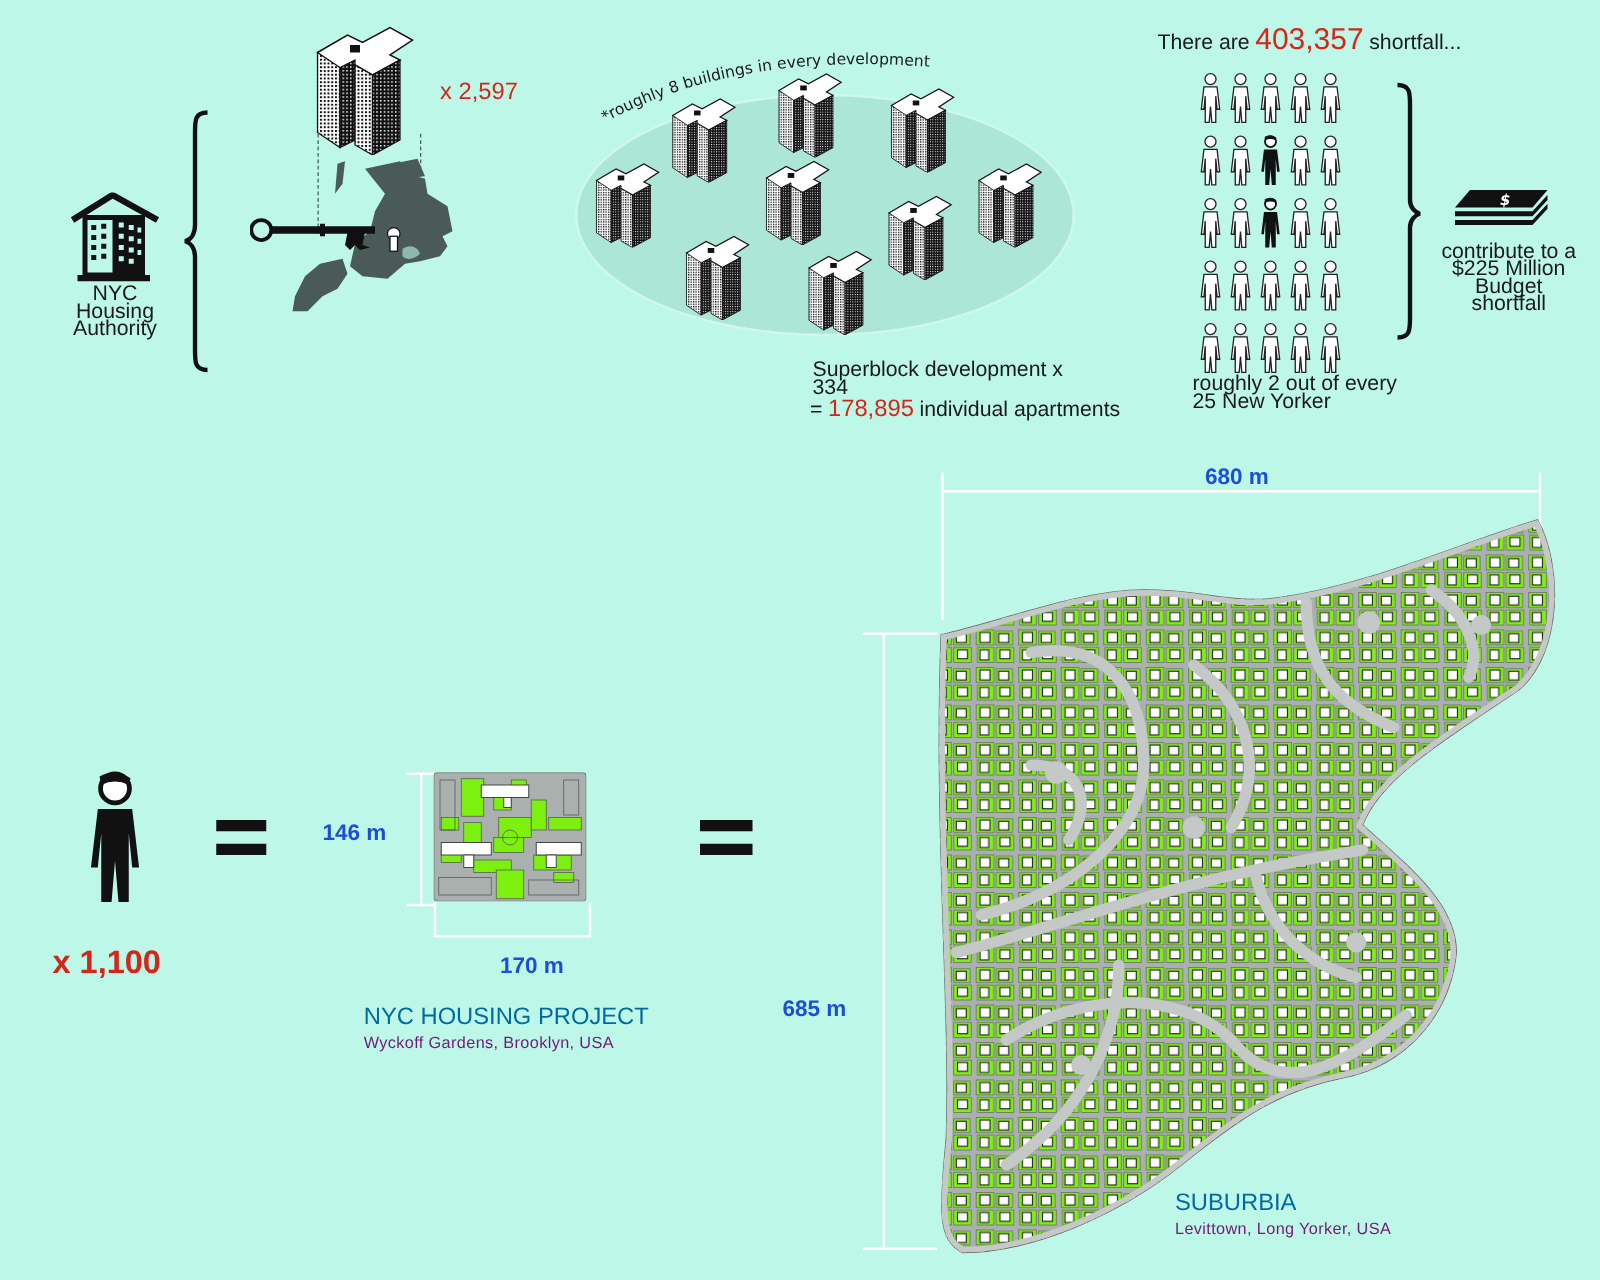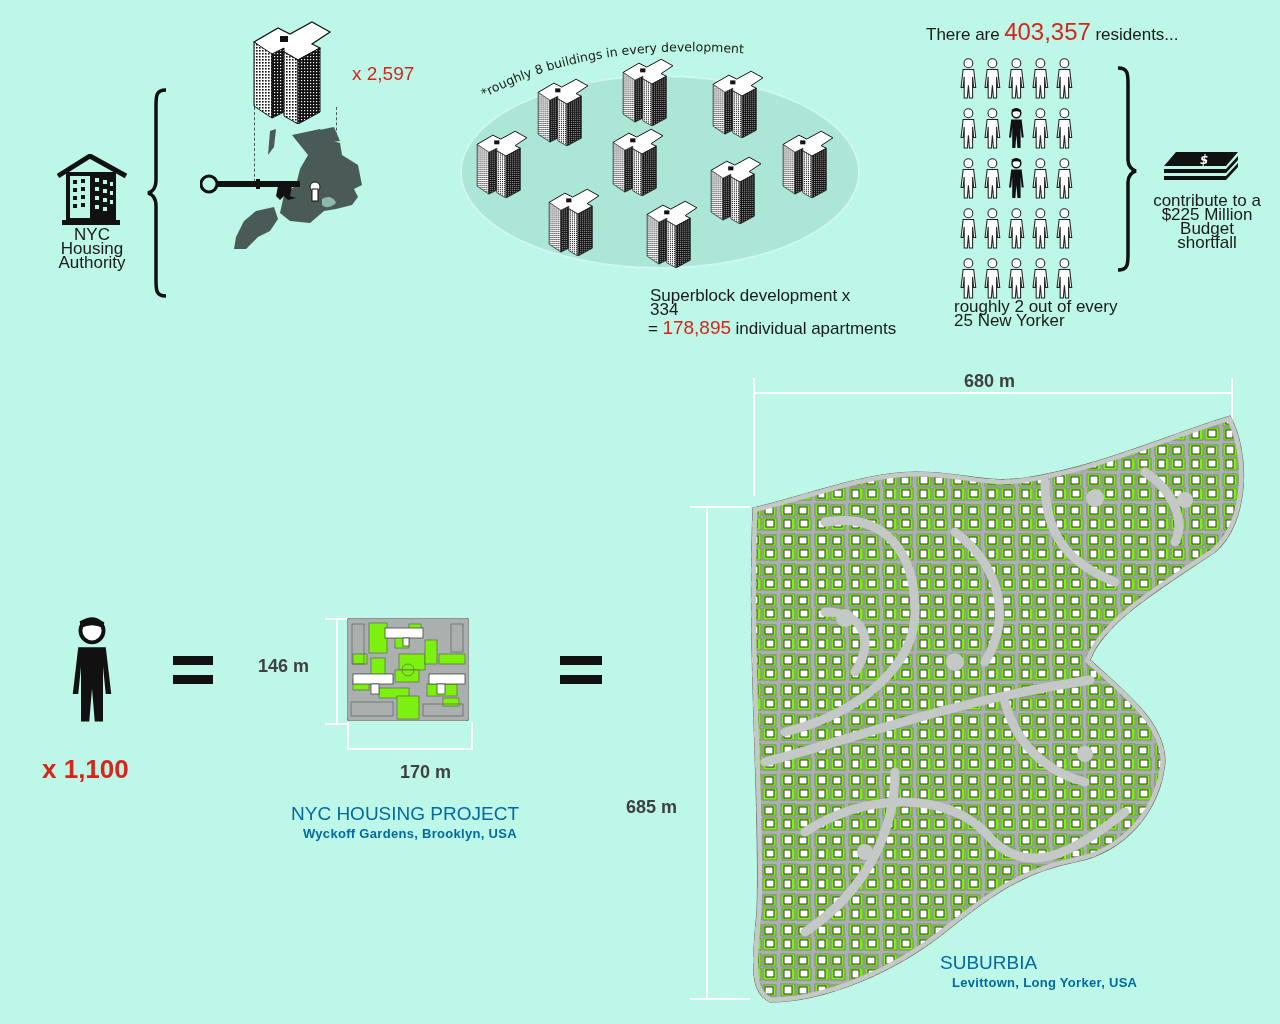--- a/index.html
+++ b/index.html
@@ -5,22 +5,22 @@
   html, body { margin:0; padding:0; }
   body {
     width:1280px; height:1024px; position:relative; overflow:hidden;
     background:#bdf7e7;
     font-family:"Liberation Sans", sans-serif; color:#111;
   }
   .abs { position:absolute; }
   .small { font-size:17px; line-height:14px; color:#1a1a1a; }
   .red { color:#d4261b; }
   .bold { font-weight:bold; }
-  .dim { font-size:18px; font-weight:bold; color:#404040; }
-  .white-sub { color:#0369a1; font-weight:bold; font-size:13px; letter-spacing:0.3px;margin-left:12px; }
+  .dim { font-size:18px; font-weight:bold; color:#1d4ed8; }
+  .white-sub { color:#701a75; font-weight:normal; font-size:13px; letter-spacing:0.3px; }
   .title { font-size:19px; font-weight:normal; color:#0369a1; }
   svg { display:block; }
 </style>
 </head>
 <body>
 
 <div class="abs" style="left:0;top:0;width:460px;height:340px;">
 
   <div class="abs" style="left:54px;top:154px;">
     <svg width="76" height="72" viewBox="0 0 76 72">
@@ -185,21 +185,21 @@
       <path d="M3.5,1.5 Q8,-1 12.5,2 L12,4 Q8,2 4,4 Z" fill="#111"></path>
       <path d="M3,11 L13,11 L15,28 L13,28 L12,18 L12,38 L9,38 L8,26 L7,38 L4,38 L4,18 L3,28 L1,28 Z" fill="#111"></path>
     </g>
   </defs>
 </svg>
 
 <div class="abs" style="left:920px;top:14px;width:200px;height:320px;">
   <div class="abs" style="left:6px;top:4px;white-space:nowrap;">
     <span class="small">There are</span>
     <span class="red" style="font-size:24px;">403,357</span>
-    <span class="small">residents...</span>
+    <span class="small">shortfall...</span>
   </div>
   <div class="abs" style="left:38px;top:40px;">
     <svg width="130" height="250" viewBox="0 0 130 250" id="people-grid">
         <use href="#person-outline" transform="translate(2,4) scale(1.05)"></use>
         <use href="#person-outline" transform="translate(26,4) scale(1.05)"></use>
         <use href="#person-outline" transform="translate(50,4) scale(1.05)"></use>
         <use href="#person-outline" transform="translate(74,4) scale(1.05)"></use>
         <use href="#person-outline" transform="translate(98,4) scale(1.05)"></use>
         <use href="#person-outline" transform="translate(2,54) scale(1.05)"></use>
         <use href="#person-outline" transform="translate(26,54) scale(1.05)"></use>

